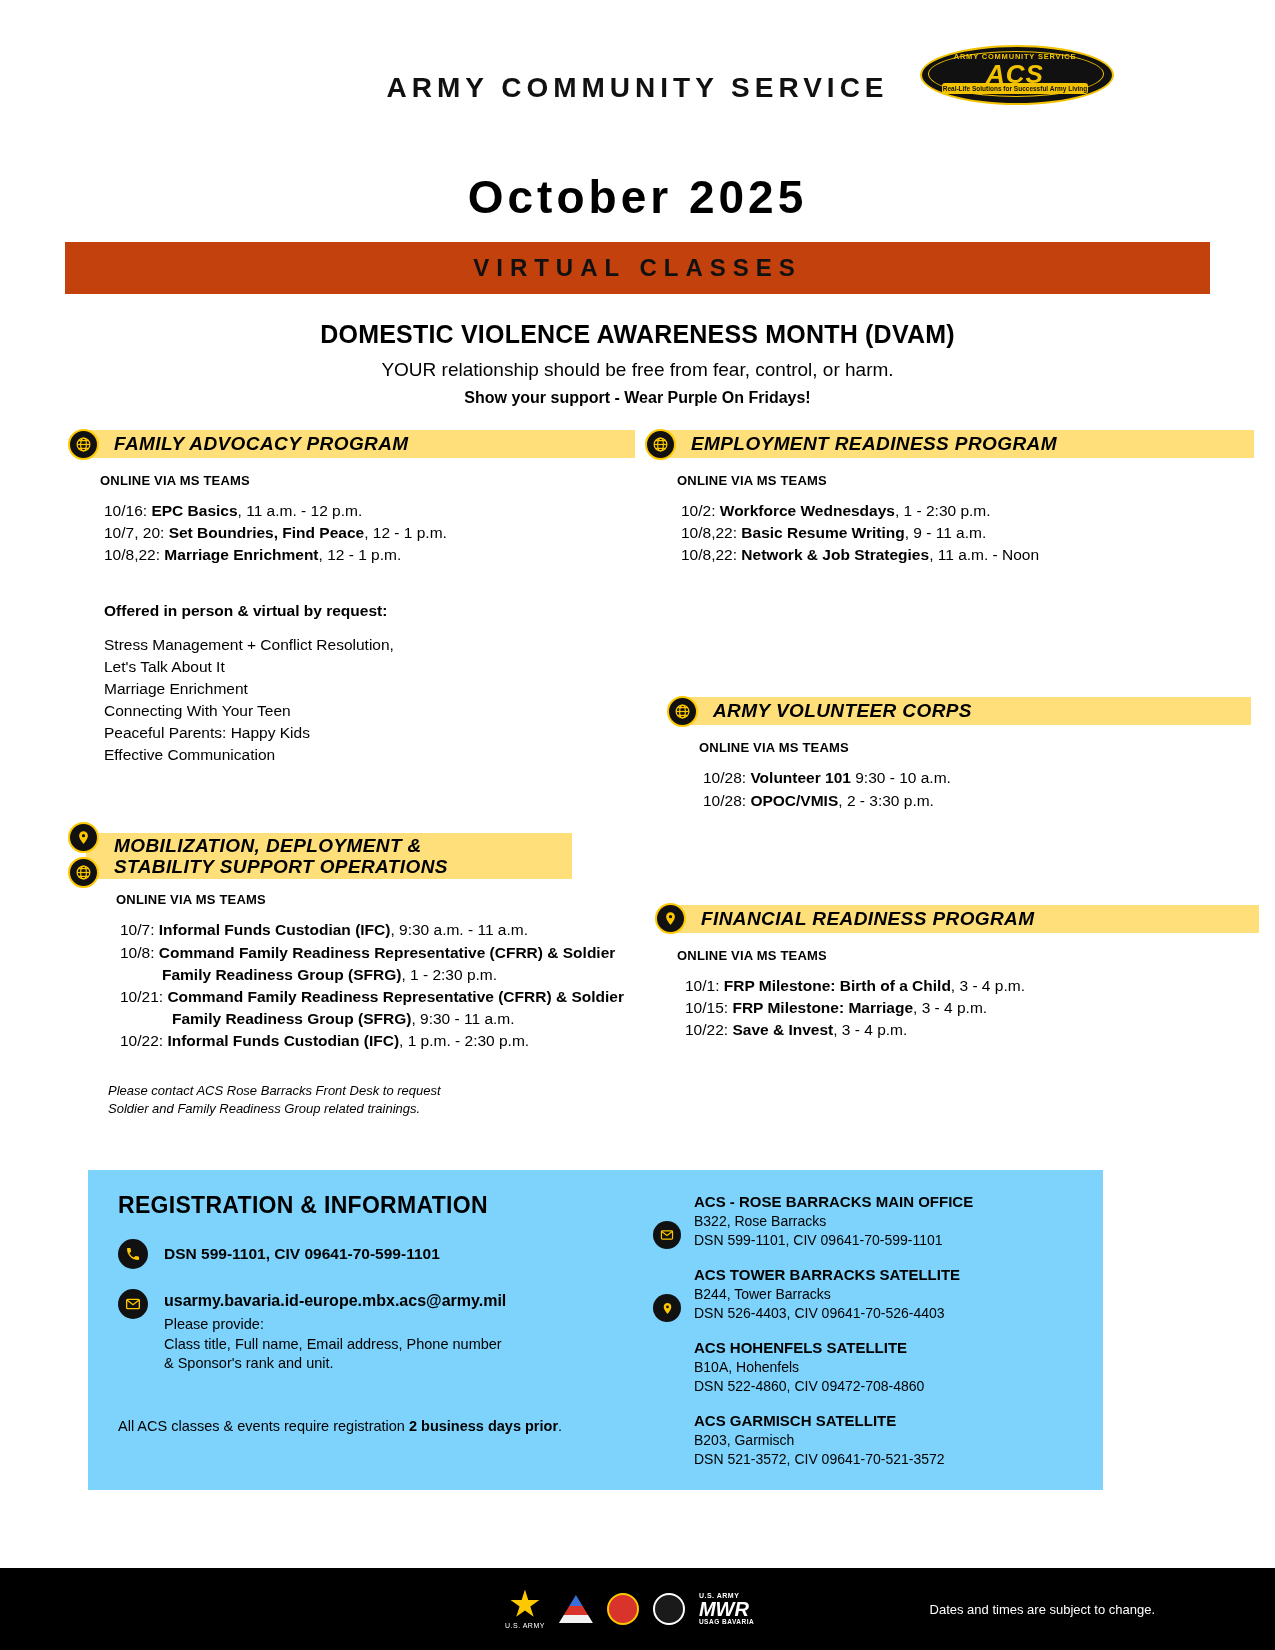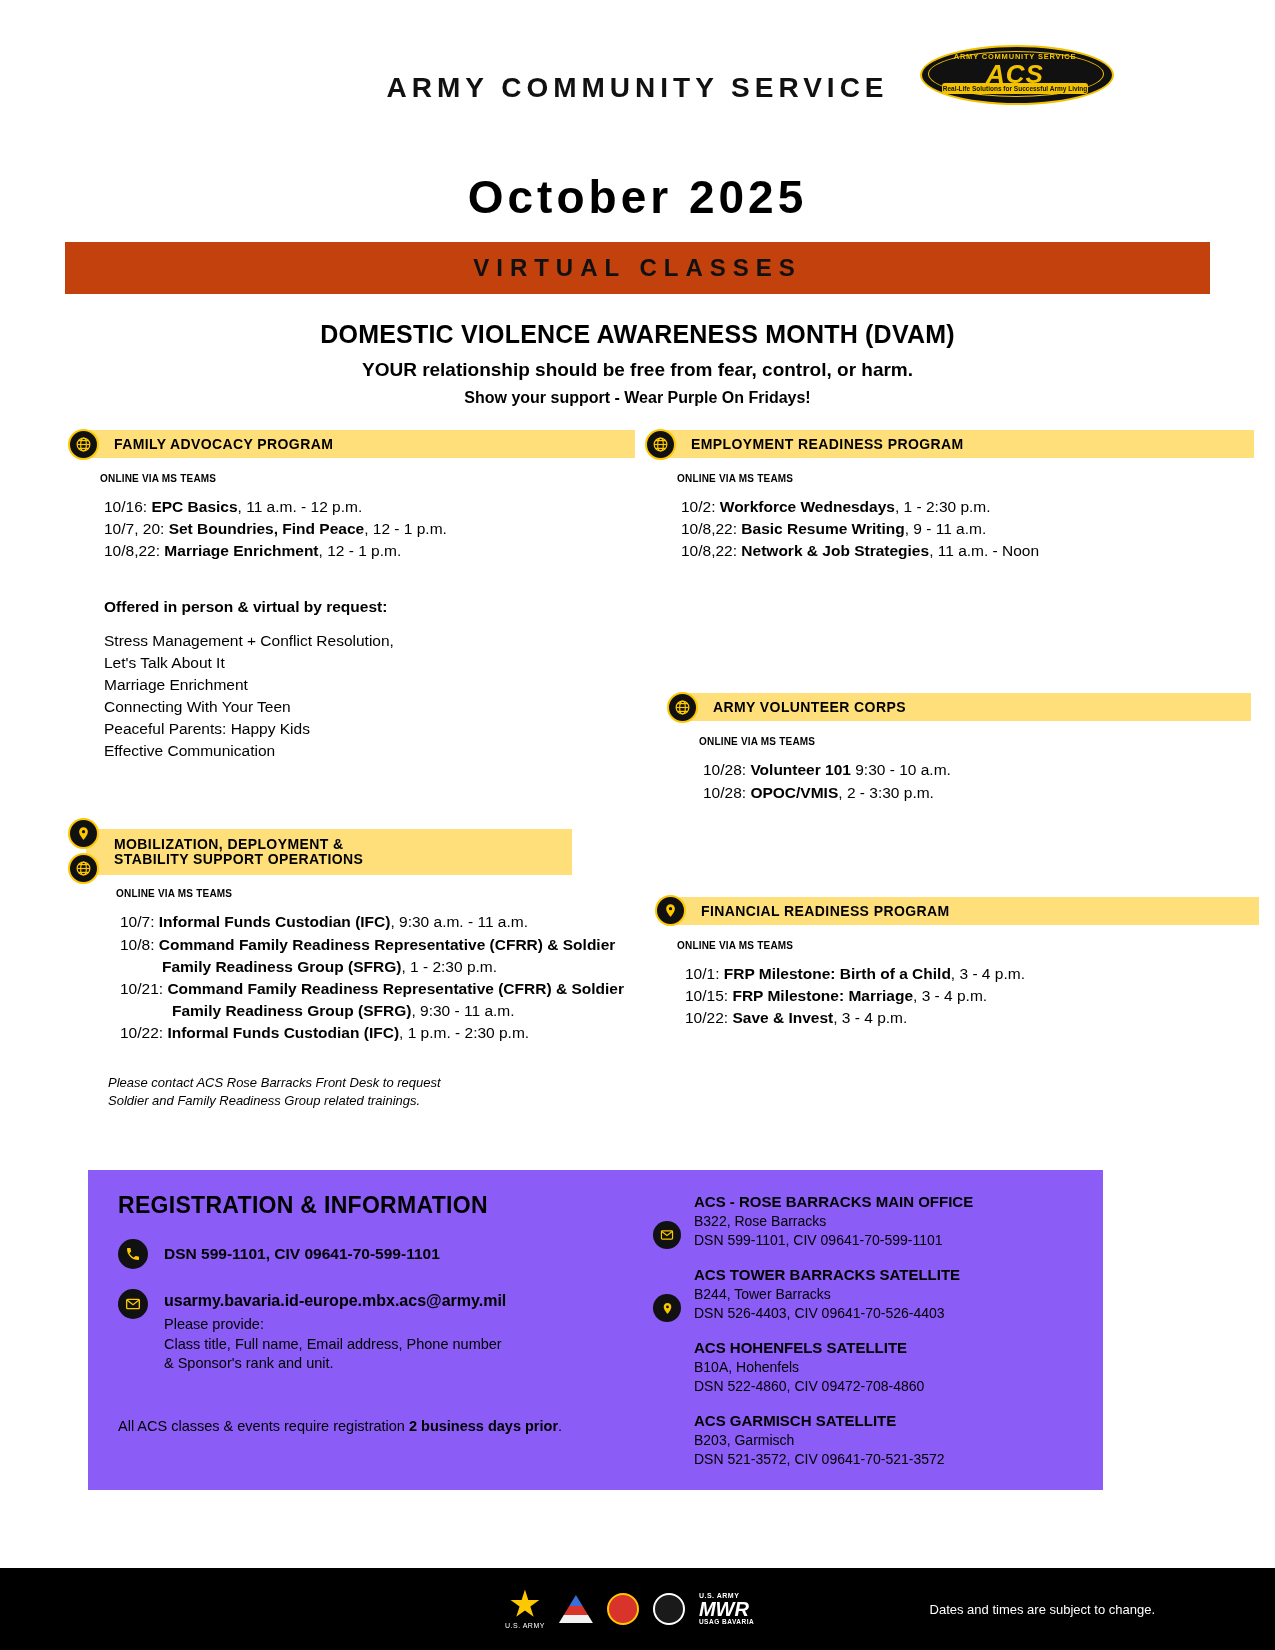--- a/index.html
+++ b/index.html
@@ -116,21 +116,21 @@
     text-align: center;
     margin-top: 26px;
   }
   .dvam .l1 {
     font-size: 25px;
     font-weight: bold;
     letter-spacing: 0.2px;
   }
   .dvam .l2 {
     font-size: 19px;
-    font-weight: bold;
+    font-weight: normal;
     margin-top: 10px;
   }
   .dvam .l3 {
     font-size: 16px;
     font-weight: bold;
     margin-top: 8px;
   }
 
   
   .columns {
@@ -178,36 +178,37 @@
     height: 28px;
     margin-left: -13px;
     padding-left: 28px;
     padding-right: 18px;
     display: flex;
     align-items: center;
     position: relative;
     z-index: 1;
   }
   .bar-title {
-    font-size: 14px;
+    font-size: 19px;
     font-weight: bold;
     letter-spacing: 0.4px;
     white-space: nowrap;
+    font-style: italic;
   }
   .bar.two-line {
     height: 46px;
     align-items: center;
   }
   .bar.two-line .bar-title {
     line-height: 1.12;
     white-space: normal;
   }
 
   .online {
-    font-size: 10px;
+    font-size: 13px;
     font-weight: bold;
     margin: 14px 0 0 32px;
     letter-spacing: 0.2px;
   }
   .items {
     margin: 12px 0 0 36px;
     font-size: 15.5px;
     line-height: 1.43;
   }
   .items .b { font-weight: bold; }
@@ -242,21 +243,21 @@
     line-height: 1.35;
   }
 
   
   .reg {
     position: absolute;
     left: 88px;
     top: 1170px;
     width: 1015px;
     height: 320px;
-    background: #8b5cf6;
+    background: #7dd3fc;
     box-sizing: border-box;
     display: flex;
   }
   .reg-left {
     width: 565px;
     padding: 22px 0 0 30px;
     box-sizing: border-box;
   }
   .reg-right {
     width: 450px;

